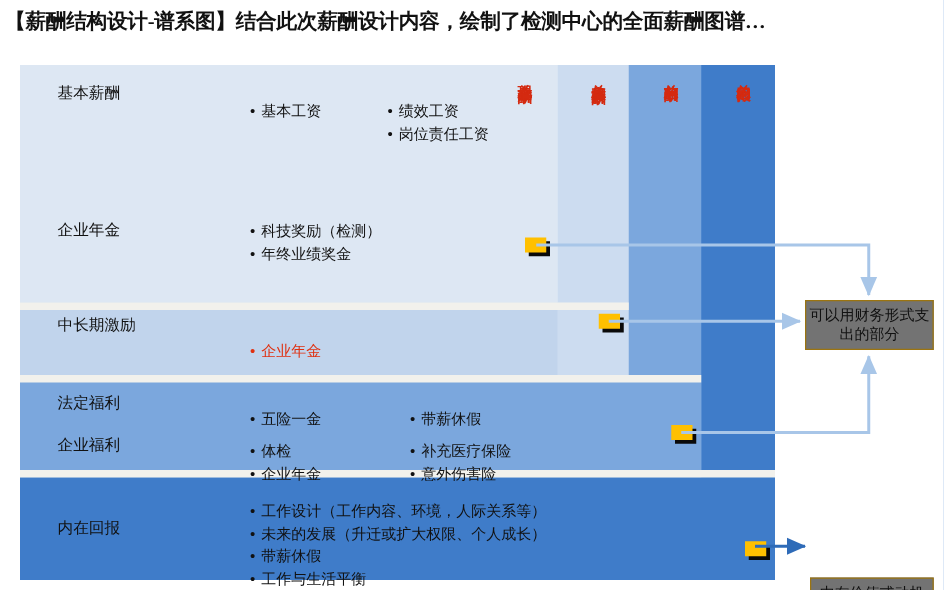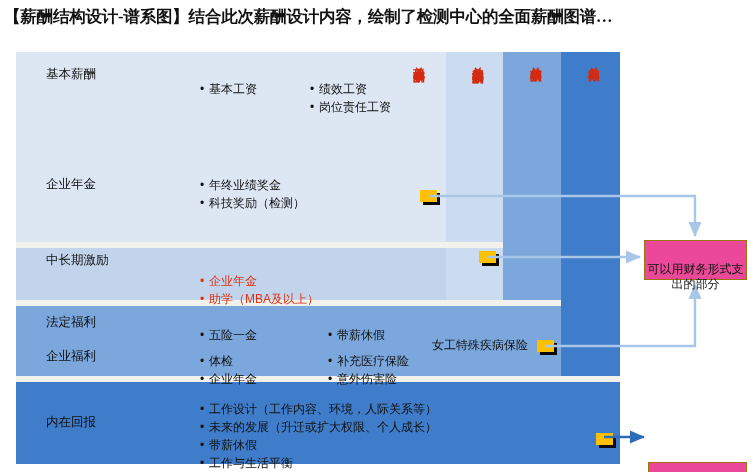--- a/index.html
+++ b/index.html
@@ -126,24 +126,24 @@
   .m2{left:463px;top:199px;}
   .m3{left:521px;top:288px;}
   .m4{left:580px;top:381px;}
 
   
   .svg-layer{position:absolute;left:0;top:0;width:755px;height:472px;pointer-events:none;}
 
   
   .callout{
     position:absolute;box-sizing:border-box;
-    background:#ec4899;border:1px solid #9b7410;
+    background:#737373;border:1px solid #9b7410;
     color:#111;font-size:12px;line-height:15px;
     text-align:center;font-family:"Liberation Sans","DejaVu Sans",sans-serif;
-    padding-top:21px;
+    padding-top:4px;
   }
   .co-finance{left:644px;top:240px;width:103px;height:40px;}
   .co-intrinsic{left:648px;top:418px;width:99px;height:38px;margin-top:44px;}
 </style>
 </head>
 <body>
 
 <div id="stage">
 
   <div class="title">【薪酬结构设计-谱系图】结合此次薪酬设计内容，绘制了检测中心的全面薪酬图谱…</div>
@@ -182,28 +182,27 @@
         </ul>
       </div>
     <div class="items g-basic-b">
         <ul>
           <li>绩效工资</li>
           <li>岗位责任工资</li>
         </ul>
       </div>
     <div class="items g-short-a">
         <ul>
+          <li>科技奖励（检测）</li>
           <li>年终业绩奖金</li>
-          <li>科技奖励（检测）</li>
         </ul>
       </div>
     <div class="items red g-mid">
         <ul>
           <li>企业年金</li>
-          <li>助学（MBA及以上）</li>
         </ul>
       </div>
     <div class="items g-legal-a">
         <ul>
           <li>五险一金</li>
         </ul>
       </div>
     <div class="items g-legal-b">
         <ul>
           <li>带薪休假</li>
@@ -223,21 +222,20 @@
       </div>
     <div class="items g-intr">
         <ul>
           <li>工作设计（工作内容、环境，人际关系等）</li>
           <li>未来的发展（升迁或扩大权限、个人成长）</li>
           <li>带薪休假</li>
           <li>工作与生活平衡</li>
         </ul>
       </div>
 
-    <div class="plain-note">女工特殊疾病保险</div>
 
     <div class="marker m1"></div>
     <div class="marker m2"></div>
     <div class="marker m3"></div>
     <div class="marker m4"></div>
   </div>
 
   <svg class="svg-layer" viewBox="0 0 755 472">
     <defs>
       <marker id="ahl" markerWidth="7" markerHeight="7" refX="6" refY="3.2" orient="auto">

